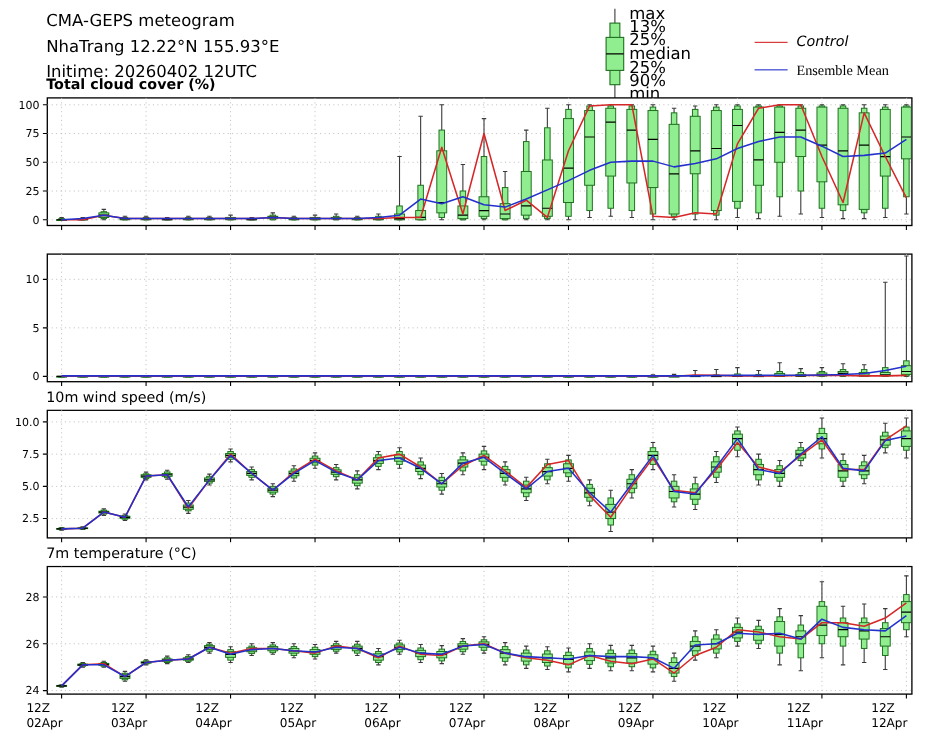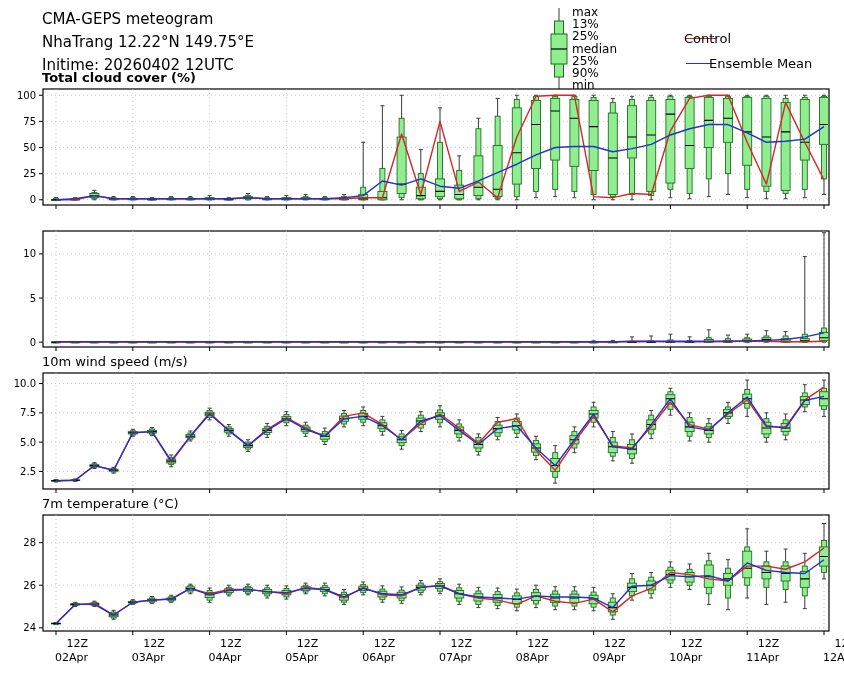--- a/index.html
+++ b/index.html
@@ -1,59 +1,59 @@
 <!DOCTYPE html>
 <html><head>
 <meta charset="utf-8">
 <style>
   html,body{margin:0;padding:0;background:#ffffff;}
   #fig{position:relative;width:844px;height:680px;background:#fff;
        font-family:"DejaVu Sans","Liberation Sans",sans-serif;color:#000;overflow:hidden;}
   .hdr{position:absolute;left:42px;top:8px;font-size:15px;line-height:23px;}
   .hdr div{white-space:nowrap;}
   .legend-glyph{position:absolute;left:544px;top:6px;}
-  .legend-qlabels{position:absolute;left:572px;top:6px;font-size:12px;line-height:12.2px;}
+  .legend-qlabels{position:absolute;left:572px;top:6px;font-size:15px;line-height:12.2px;}
   .legend-entry-line{position:absolute;width:30px;height:0;border-top:1.7px solid #000;}
   .legend-entry-label{position:absolute;font-size:13px;white-space:nowrap;}
   .ptitle{position:absolute;left:42px;font-size:13px;white-space:nowrap;}
   svg.panel{position:absolute;left:0;}
   #x-axis{position:absolute;left:0;top:637px;width:844px;height:34px;}
-  .xtick{position:absolute;width:64px;text-align:right;font-size:11px;line-height:13.5px;}
+  .xtick{position:absolute;width:64px;text-align:left;font-size:11px;line-height:13.5px;}
 </style>
 </head>
 <body>
 
 <div id="fig">
 
   <div class="hdr">
     <div>CMA-GEPS meteogram</div>
-    <div>NhaTrang 12.22°N 149.75°E</div>
+    <div>NhaTrang 12.22°N 155.93°E</div>
     <div>Initime: 20260402 12UTC</div>
   </div>
 
   <svg class="legend-glyph" width="30" height="88">
     <line x1="15" y1="2" x2="15" y2="86" stroke="#3a3a3a" stroke-width="1"></line>
     <rect x="10.5" y="15" width="9" height="56" fill="#90ee90" stroke="#1f6f1f" stroke-width="1"></rect>
     <rect x="7" y="28" width="16" height="30" fill="#90ee90" stroke="#1f6f1f" stroke-width="1"></rect>
     <line x1="7" y1="43" x2="23" y2="43" stroke="#000" stroke-width="1.2"></line>
   </svg>
   <div class="legend-qlabels">
     <div>max</div>
     <div>13%</div>
     <div>25%</div>
     <div>median</div>
     <div>25%</div>
     <div>90%</div>
     <div>min</div>
   </div>
 
   <div class="legend-entry-line" style="left: 686px; top: 38px; border-top-color: rgb(214, 39, 40);"></div>
-  <div class="legend-entry-label" style="left:684px;top:31px;">Control</div>
+  <div class="legend-entry-label" style="left:724px;top:31px;font-style:italic;">Control</div>
   <div class="legend-entry-line" style="left: 686px; top: 63px; border-top-color: rgb(35, 48, 204);"></div>
-  <div class="legend-entry-label" style="left:709px;top:56px;">Ensemble Mean</div>
+  <div class="legend-entry-label" style="left:724px;top:56px;font-family:Liberation Serif, serif;">Ensemble Mean</div>
 
   <div class="ptitle" style="top:70px;font-weight:bold;">Total cloud cover (%)</div>
   <svg class="panel" style="top:88px;" width="844" height="122">
       <rect x="43" y="1" width="786" height="116" fill="#fff" stroke="#000" stroke-width="1.2"></rect>
       <line x1="56" y1="1" x2="56" y2="117" stroke="#bbbbbb" stroke-width="0.8" stroke-dasharray="1 3"></line>
       <line x1="56" y1="117" x2="56" y2="121" stroke="#000" stroke-width="1"></line>
       <line x1="132.8" y1="1" x2="132.8" y2="117" stroke="#bbbbbb" stroke-width="0.8" stroke-dasharray="1 3"></line>
       <line x1="132.8" y1="117" x2="132.8" y2="121" stroke="#000" stroke-width="1"></line>
       <line x1="209.6" y1="1" x2="209.6" y2="117" stroke="#bbbbbb" stroke-width="0.8" stroke-dasharray="1 3"></line>
       <line x1="209.6" y1="117" x2="209.6" y2="121" stroke="#000" stroke-width="1"></line>

